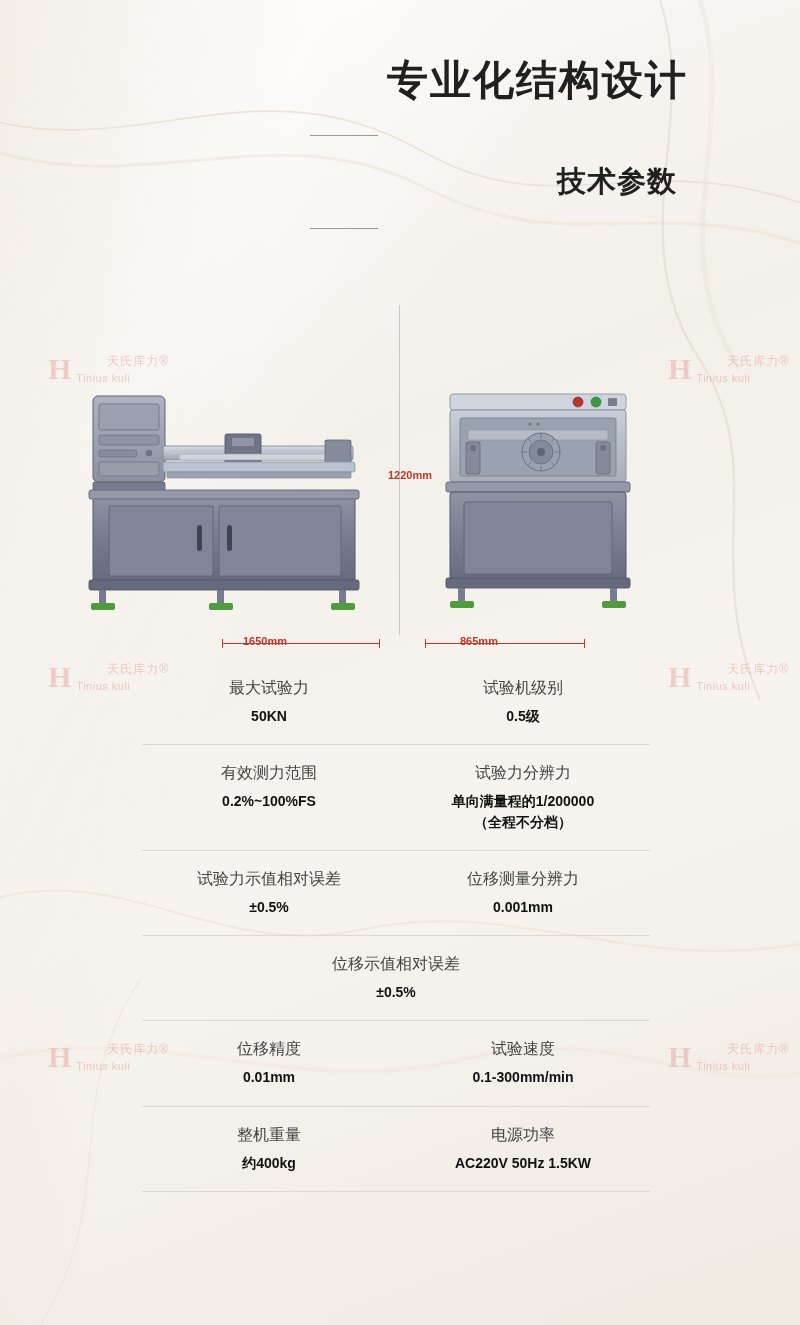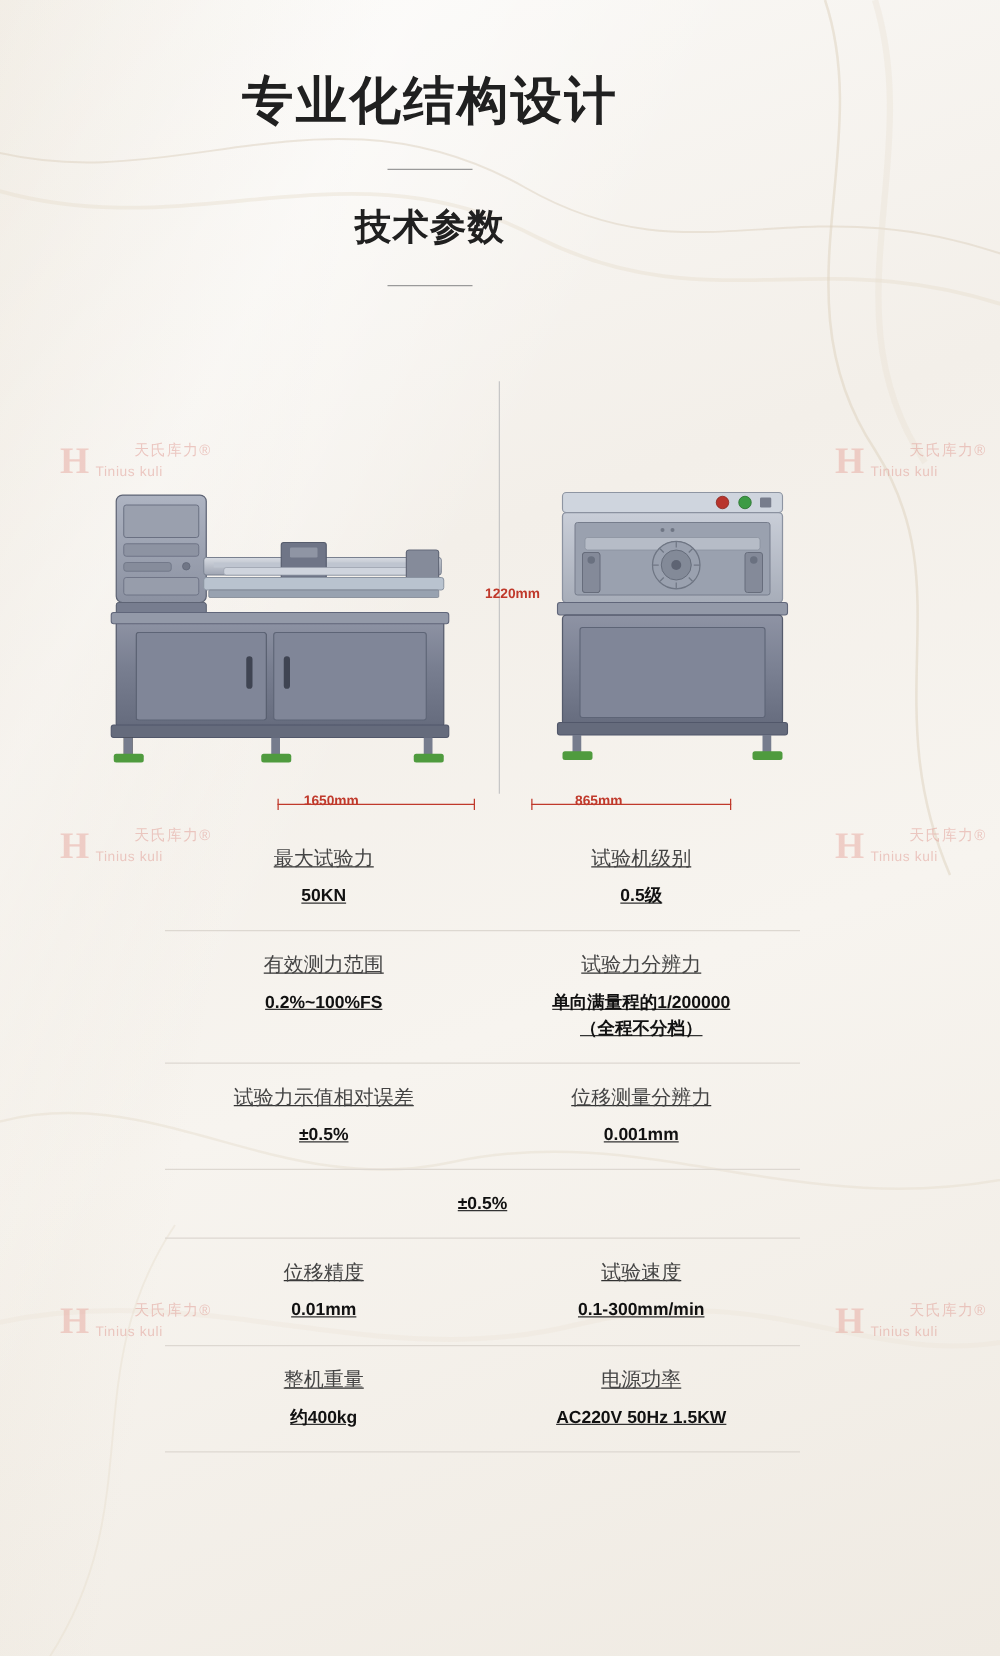--- a/index.html
+++ b/index.html
@@ -32,21 +32,21 @@
     pointer-events: none;
   }
   .vein svg { display: block; }
 
   
   .title-block {
     position: absolute;
     top: 56px;
     left: 0;
     width: 688px;
-    text-align: center;
+    text-align: right;
   }
   .main-title {
     font-size: 41px;
     letter-spacing: 2px;
     font-weight: 700;
     color: #202020;
     line-height: 1.2;
     margin: 0;
   }
   .divider-line {
@@ -134,23 +134,22 @@
     height: 9px;
     background: #c0392b;
   }
   .dim-h::before { left: 0; }
   .dim-h::after { right: 0; }
 
   
   .specs {
     position: absolute;
     top: 660px;
-    left: 132px;
+    left: 142px;
     width: 508px;
-    text-decoration: underline;
   }
   .spec-row {
     display: flex;
     border-bottom: 1px solid #ddd8d1;
   }
   .spec-row:first-child { border-top: none; }
   .spec-cell {
     flex: 1 1 50%;
     text-align: center;
     padding: 16px 4px 18px 4px;
@@ -422,20 +421,21 @@
         <div class="spec-value">±0.5%</div>
       </div>
       <div class="spec-cell">
         <div class="spec-label">位移测量分辨力</div>
         <div class="spec-value">0.001mm</div>
       </div>
     </div>
 
     <div class="spec-row">
       <div class="spec-cell">
+        <div class="spec-label">位移示值相对误差</div>
         <div class="spec-value">±0.5%</div>
       </div>
     </div>
 
     <div class="spec-row">
       <div class="spec-cell">
         <div class="spec-label">位移精度</div>
         <div class="spec-value">0.01mm</div>
       </div>
       <div class="spec-cell">

